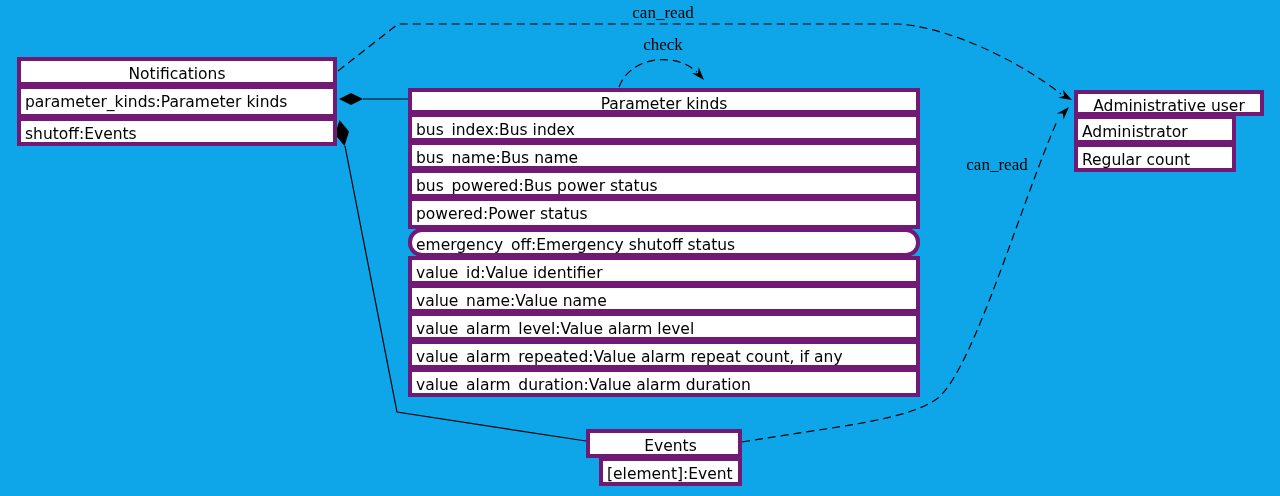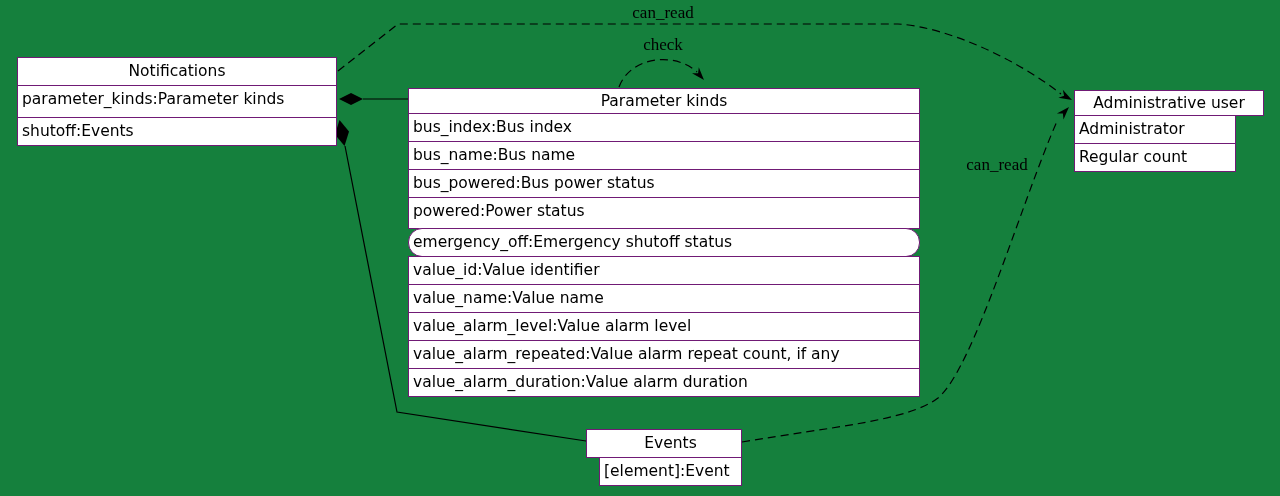--- a/index.html
+++ b/index.html
@@ -4,35 +4,35 @@
 <style>
   html, body {
     margin: 0;
     padding: 0;
     background: #ffffff;
   }
   #canvas {
     position: relative;
     width: 1280px;
     height: 496px;
-    background: #15803d;
+    background: #0ea5e9;
     font-family: "DejaVu Sans", "Liberation Sans", sans-serif;
     overflow: hidden;
   }
   #edges {
     position: absolute;
     left: 0; top: 0;
     width: 1280px; height: 496px;
   }
   .node {
     position: absolute;
   }
   .cell {
     box-sizing: border-box;
-    border: 1px solid #701a75;
+    border: 4px solid #701a75;
     background: #ffffff;
     font-size: 15.5px;
     color: #000000;
     white-space: nowrap;
     overflow: hidden;
     padding: 0 4px;
   }
   .cell + .cell { margin-top: -1px; }
   .cell.title { text-align: center; }
   .edge-label {

